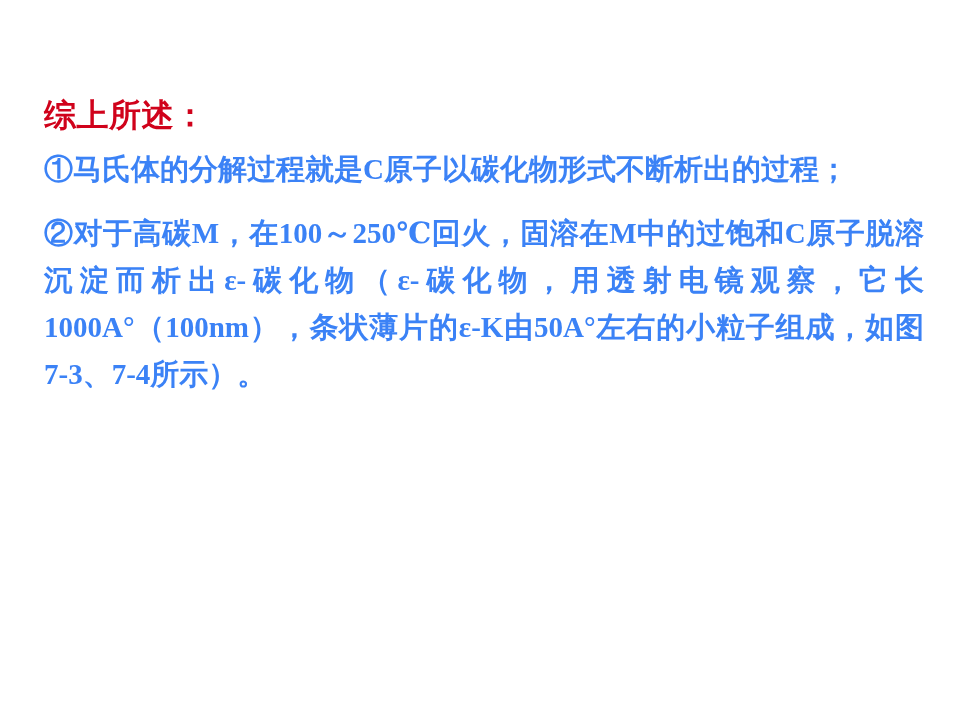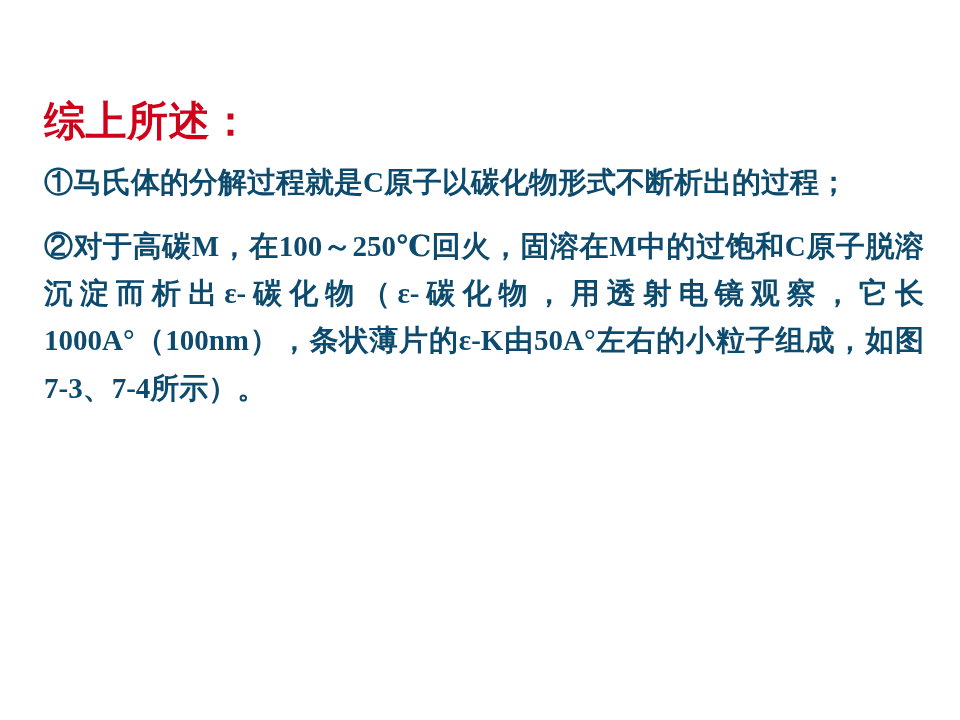--- a/index.html
+++ b/index.html
@@ -21,29 +21,29 @@
     box-sizing: border-box;
   }
   .content {
     position: absolute;
     left: 44px;
     top: 92px;
     width: 880px;
   }
   .heading {
     color: #d0021b;
-    font-size: 41px;
+    font-size: 32px;
     font-weight: bold;
     line-height: 1.45;
     letter-spacing: 0.5px;
     margin-bottom: 8px;
     font-family: "Liberation Serif", "DejaVu Serif", serif;
   }
   .para {
-    color: #0c4a6e;
+    color: #3b82f6;
     font-size: 29px;
     font-weight: bold;
     line-height: 1.63;
     letter-spacing: 0px;
     text-align: justify;
     text-justify: inter-ideograph;
     font-family: "Liberation Serif", "DejaVu Serif", serif;
   }
   .para + .para {
     margin-top: 16px;

